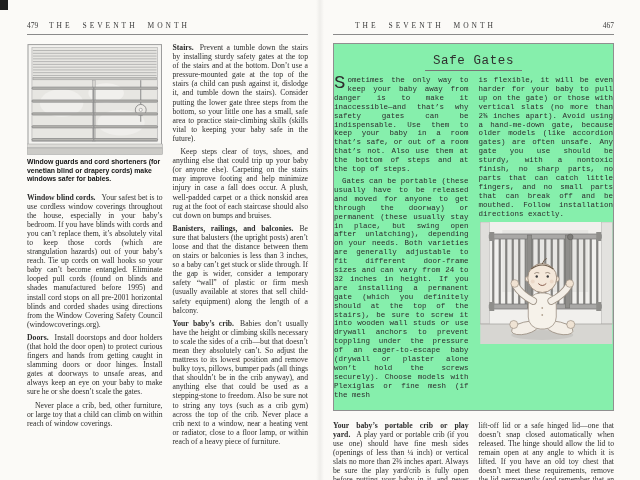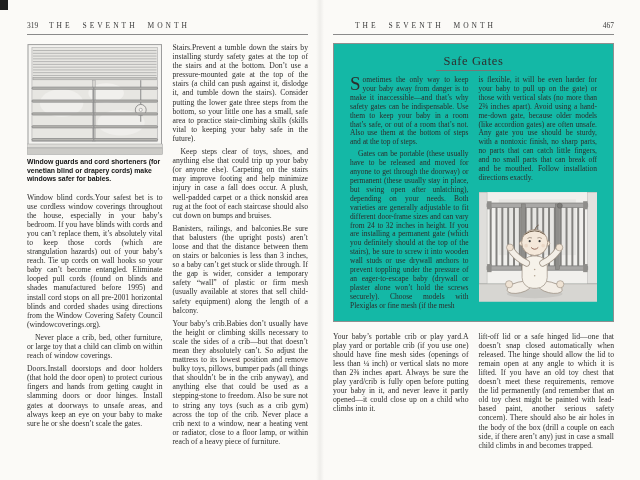--- a/index.html
+++ b/index.html
@@ -20,41 +20,41 @@
   .page.right{left:320px;padding-left:13px;padding-right:26px;}
   .pagehead{display:flex;align-items:baseline;border-bottom:1px solid #8a8a8a;padding-bottom:4px;margin-bottom:8px;}
   .runhead{flex:1;text-align:left;font-size:7.5px;letter-spacing:3px;word-spacing:5px;color:#3a3a3a;white-space:nowrap;}
   .pagenum{font-size:7.5px;color:#3a3a3a;width:22px;}
   .pagenum.r{text-align:right;}
   .spacer{visibility:hidden;}
   .cols{display:flex;gap:10px;}
   .col{flex:1;min-width:0;}
   p.para{margin:0 0 4px 0;font-size:7.7px;line-height:9.1px;text-align:justify;}
   p.para.indent{text-indent:8px;}
-  b.lead{font-weight:normal;padding-right:0;}
+  b.lead{font-weight:bold;padding-right:6px;}
   .caption{font-family:"Liberation Sans","DejaVu Sans",sans-serif;font-weight:bold;
     font-size:6.9px;line-height:8.5px;color:#151515;margin:3px 0 9px 0;text-align:left;}
   .figure{display:block;width:100%;}
-  .safebox{border:1px solid #8f8f8f;padding:6px 16px 7px;margin-bottom:10px;background:#14b8a6;}
+  .safebox{border:1px solid #8f8f8f;padding:6px 0 7px;margin-bottom:10px;background:#86efac;font-family:Liberation Mono, monospace;}
   .boxtitle{text-align:center;margin:1px 0 7px 0;}
   .boxtitle span{font-size:12.5px;letter-spacing:0.6px;color:#2f2f2f;border-bottom:1px solid #777;padding:0 8px 2px;}
   .safebox p.para{font-size:7.5px;line-height:8.9px;margin-bottom:3px;}
   .dropcap{float:left;font-size:19px;line-height:15px;padding:0 2px 0 0;color:#2d2d2d;}
   .gatefig{margin-top:3px;}
 </style>
 </head>
 <body>
 
 <div class="spread">
   <div class="corner-mark"></div>
   <div class="gutter"></div>
 
   <div class="page left">
     <div class="pagehead">
-      <span class="pagenum">319</span>
+      <span class="pagenum">479</span>
       <span class="runhead">THE SEVENTH MONTH</span>
       <span class="pagenum spacer">392</span>
     </div>
     <div class="cols">
       <div class="col">
         <svg class="figure" viewBox="0 0 137 112" width="137" height="112">
           <rect x="1" y="1" width="135" height="101" fill="#f4f3f0" stroke="#9b9b9b" stroke-width="1"></rect>
           <rect x="5" y="4" width="127" height="95" fill="#e7e6e2" stroke="#b5b5b5" stroke-width="0.7"></rect>
           <ellipse cx="35" cy="60" rx="22" ry="14" fill="#f0efec"></ellipse>
           <ellipse cx="95" cy="80" rx="24" ry="13" fill="#efeeeb"></ellipse>
@@ -72,22 +72,22 @@
             <rect x="5" y="70" width="127" height="2.2" rx="1"></rect>
             <rect x="5" y="83" width="127" height="2.2" rx="1"></rect>
             <rect x="5" y="96" width="127" height="2.2" rx="1"></rect>
           </g>
           <path d="M67.5 44V98" stroke="#8c8c8c" stroke-width="1.2"></path>
           <rect x="0" y="101.5" width="137" height="4" fill="#dddcd8" stroke="#a0a0a0" stroke-width="0.5"></rect>
           <rect x="0" y="105.5" width="137" height="6.5" fill="#cccbc7" stroke="#9a9a9a" stroke-width="0.5"></rect>
         </svg>
         <div class="caption">Window guards and cord shorteners (for venetian blind or drapery cords) make windows safer for babies.</div>
         <p class="para"><b class="lead">Window blind cords.</b><span>Your safest bet is to use cordless window coverings throughout the house, especially in your baby’s bedroom. If you have blinds with cords and you can’t replace them, it’s absolutely vital to keep those cords (which are strangulation hazards) out of your baby’s reach. Tie up cords on wall hooks so your baby can’t become entangled. Eliminate looped pull cords (found on blinds and shades manufactured before 1995) and install cord stops on all pre-2001 horizontal blinds and corded shades using directions from the Window Covering Safety Council (windowcoverings.org).</span></p>
+        <p class="para"><b class="lead">Doors.</b><span>Install doorstops and door holders (that hold the door open) to protect curious fingers and hands from getting caught in slamming doors or door hinges. Install gates at doorways to unsafe areas, and always keep an eye on your baby to make sure he or she doesn’t scale the gates.</span></p>
         <p class="para indent"><span>Never place a crib, bed, other furniture, or large toy that a child can climb on within reach of window coverings.</span></p>
-        <p class="para"><b class="lead">Doors.</b><span>Install doorstops and door holders (that hold the door open) to protect curious fingers and hands from getting caught in slamming doors or door hinges. Install gates at doorways to unsafe areas, and always keep an eye on your baby to make sure he or she doesn’t scale the gates.</span></p>
       </div>
       <div class="col">
         <p class="para"><b class="lead">Stairs.</b><span>Prevent a tumble down the stairs by installing sturdy safety gates at the top of the stairs and at the bottom. Don’t use a pressure-mounted gate at the top of the stairs (a child can push against it, dislodge it, and tumble down the stairs). Consider putting the lower gate three steps from the bottom, so your little one has a small, safe area to practice stair-climbing skills (skills vital to keeping your baby safe in the future).</span></p>
         <p class="para indent"><span>Keep steps clear of toys, shoes, and anything else that could trip up your baby (or anyone else). Carpeting on the stairs may improve footing and help minimize injury in case a fall does occur. A plush, well-padded carpet or a thick nonskid area rug at the foot of each staircase should also cut down on bumps and bruises.</span></p>
         <p class="para"><b class="lead">Banisters, railings, and balconies.</b><span>Be sure that balusters (the upright posts) aren’t loose and that the distance between them on stairs or balconies is less than 3 inches, so a baby can’t get stuck or slide through. If the gap is wider, consider a temporary safety “wall” of plastic or firm mesh (usually available at stores that sell child-safety equipment) along the length of a balcony.</span></p>
         <p class="para"><b class="lead">Your baby’s crib.</b><span>Babies don’t usually have the height or climbing skills necessary to scale the sides of a crib—but that doesn’t mean they absolutely can’t. So adjust the mattress to its lowest position and remove bulky toys, pillows, bumper pads (all things that shouldn’t be in the crib anyway), and anything else that could be used as a stepping-stone to freedom. Also be sure not to string any toys (such as a crib gym) across the top of the crib. Never place a crib next to a window, near a heating vent or radiator, close to a floor lamp, or within reach of a heavy piece of furniture.</span></p>
       </div>
     </div>
   </div>
 

